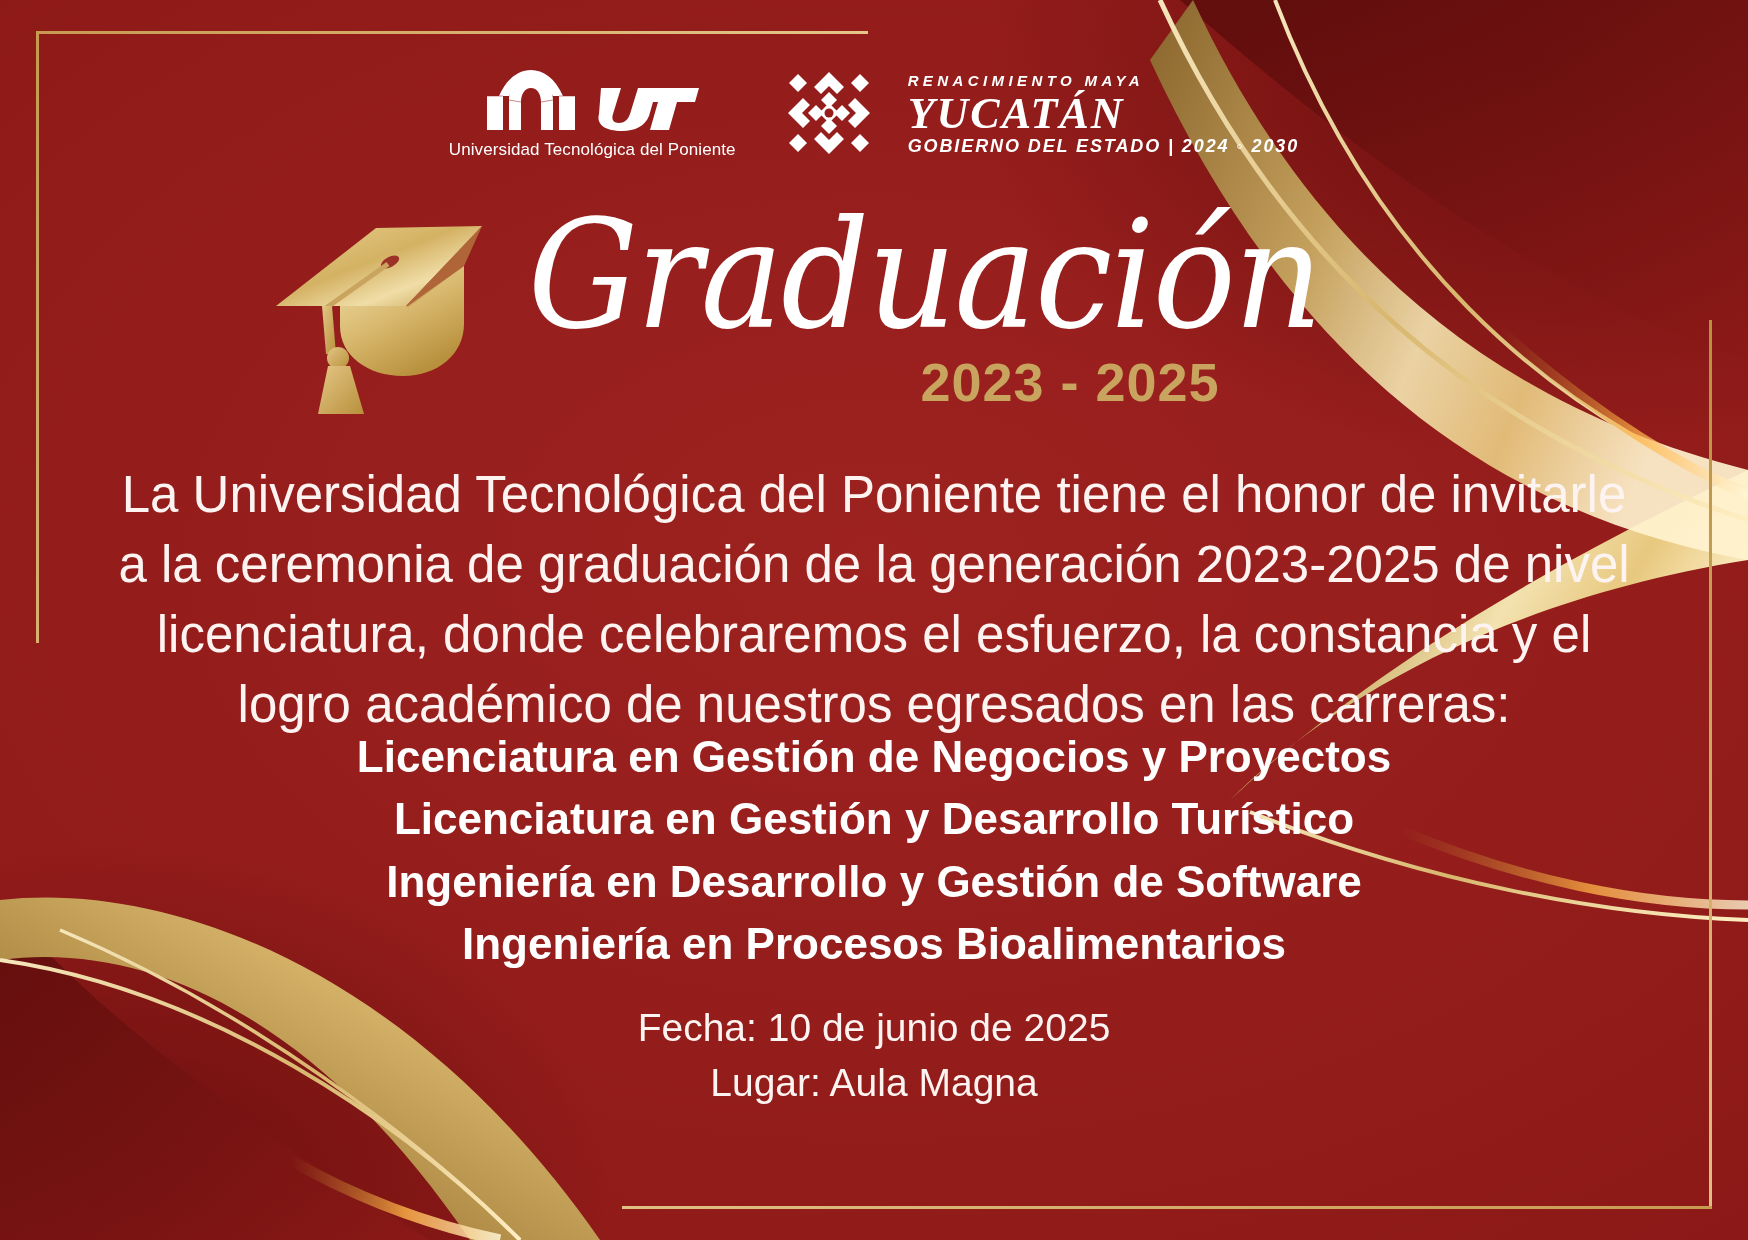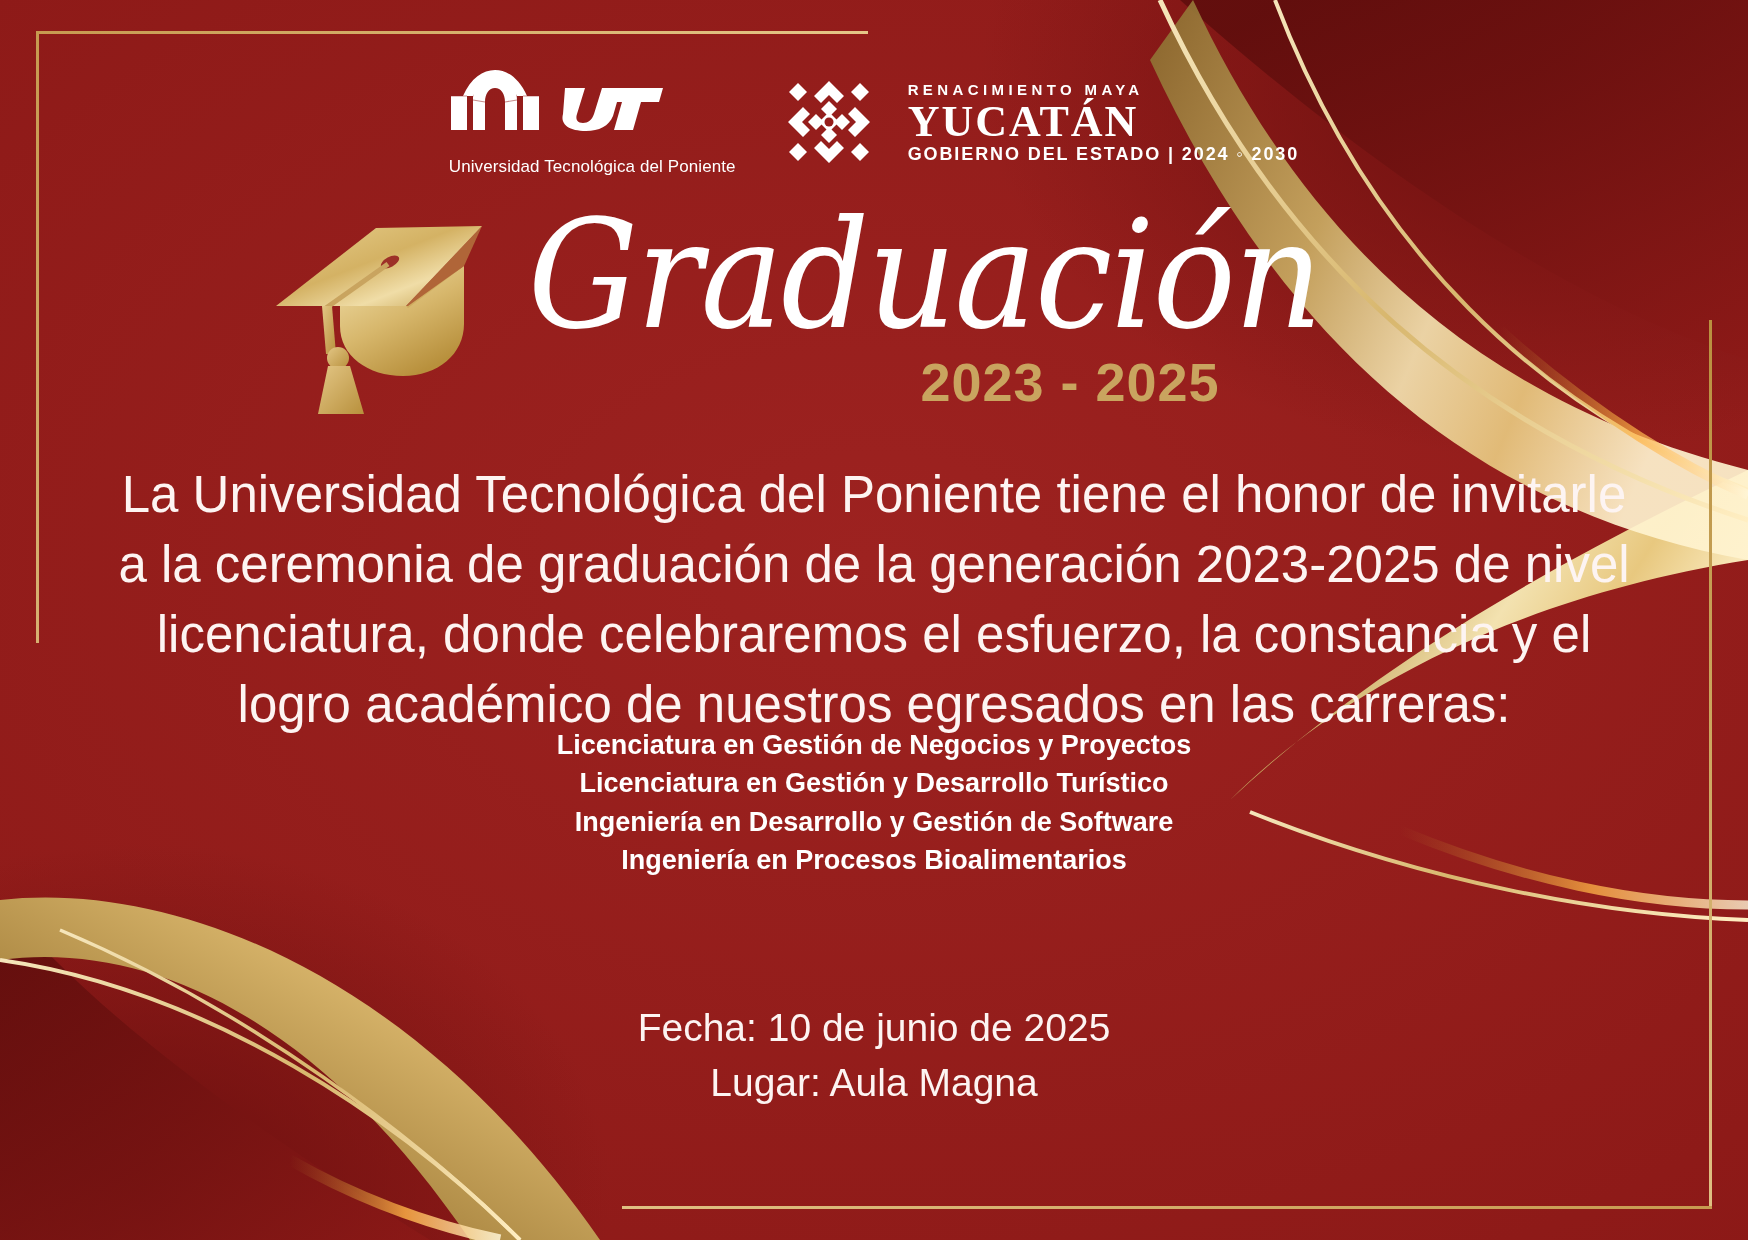--- a/index.html
+++ b/index.html
@@ -47,30 +47,30 @@
   .logo-bar {
     position: absolute;
     top: 70px;
     left: 0;
     right: 0;
     display: flex;
     justify-content: center;
     align-items: center;
     gap: 50px;
   }
-  .utp-logo { display: flex; flex-direction: column; align-items: flex-start; gap: 17px; }
+  .utp-logo { display: flex; flex-direction: column; align-items: center; }
   .utp-mark { display: flex; align-items: flex-end; gap: 6px; }
   .utp-caption {
     color: #ffffff;
     font-size: 17px;
     letter-spacing: .1px;
     margin-top: 4px;
     white-space: nowrap;
   }
-  .yuc-logo { display: flex; align-items: center; gap: 36px; }
+  .yuc-logo { display: flex; align-items: center; gap: 36px; font-style: italic; }
   .yuc-text { display: flex; flex-direction: column; align-items: flex-start; }
   .yuc-top {
     color: #fff; font-size: 15px; font-weight: bold;
     letter-spacing: 4.4px; line-height: 1.1;
   }
   .yuc-main {
     color: #fff; font-family: "Liberation Serif", serif;
     font-size: 44px; font-weight: bold; letter-spacing: 2px;
     line-height: 1; margin: 2px 0 1px;
   }
@@ -126,21 +126,21 @@
     font-size: 51px;
     line-height: 1.37;
     font-weight: 350;
   }
   .careers {
     position: absolute;
     top: 726px;
     left: 0; right: 0;
     text-align: center;
     color: #ffffff;
-    font-size: 27px;
+    font-size: 44px;
     font-weight: bold;
     line-height: 1.42;
   }
   .careers div { white-space: nowrap; }
   .details {
     position: absolute;
     top: 1000px;
     left: 0; right: 0;
     text-align: center;
     color: #fdf4f2;

